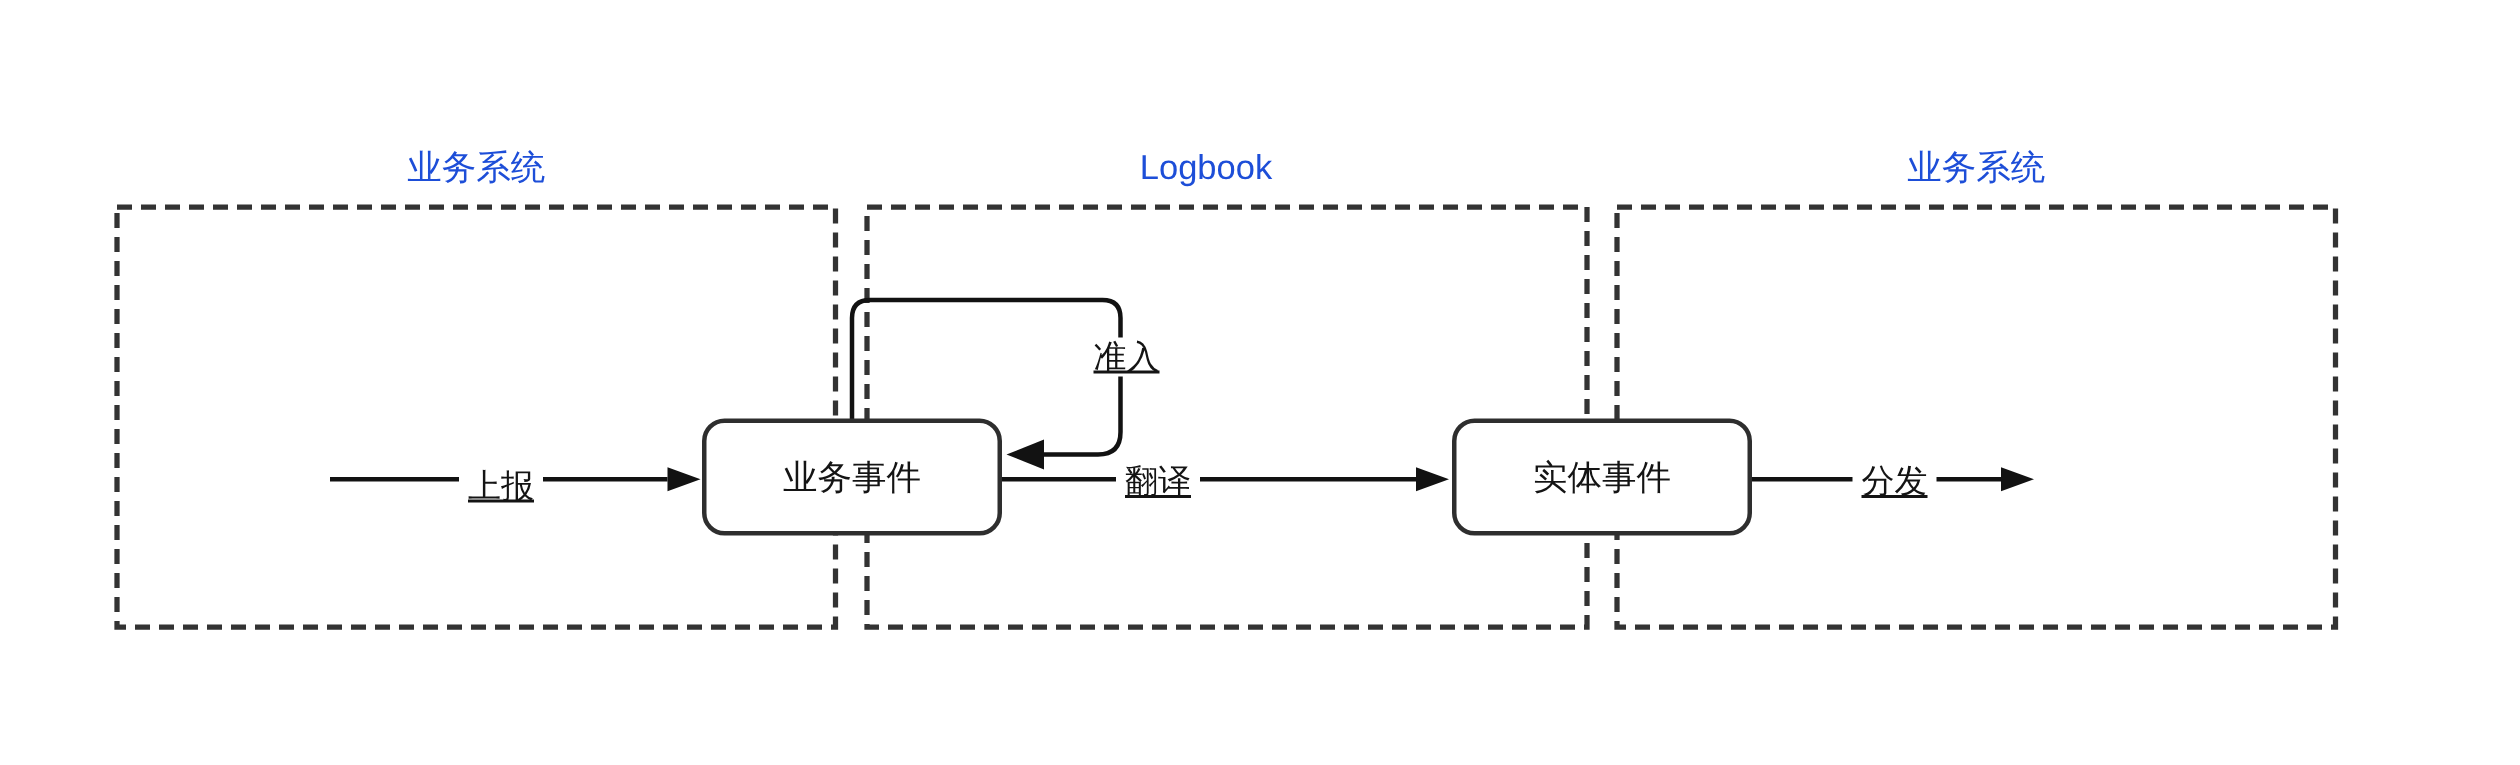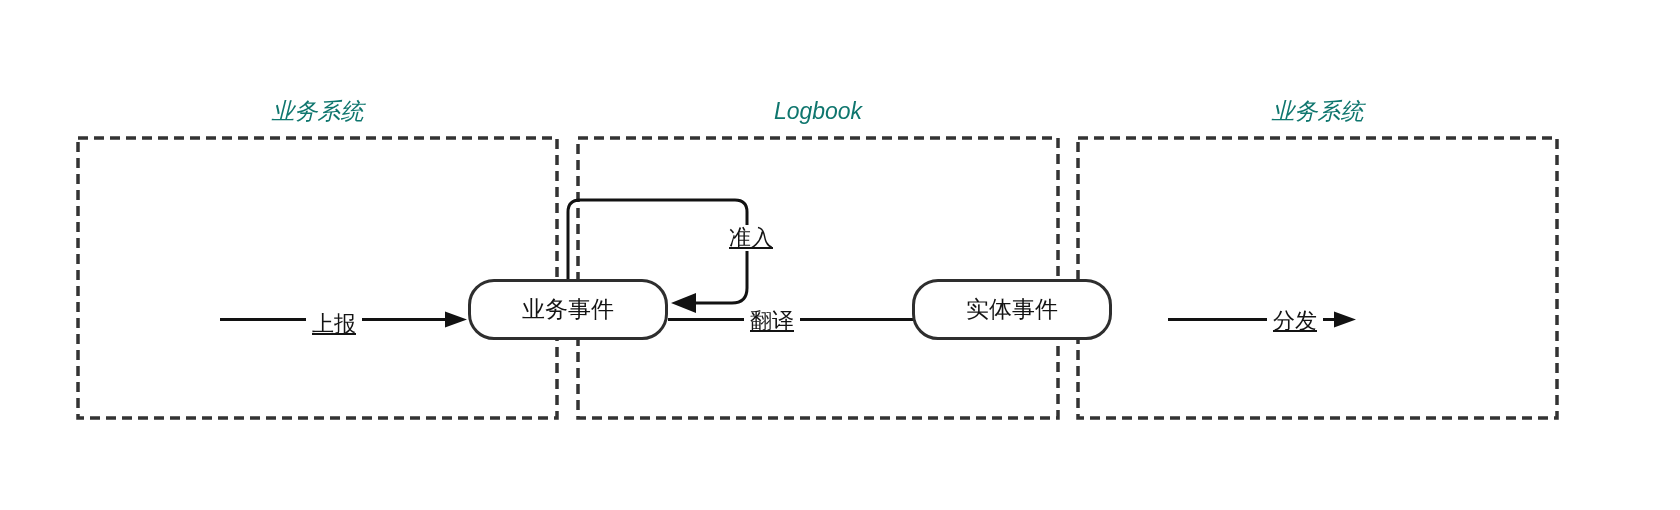--- a/index.html
+++ b/index.html
@@ -23,33 +23,32 @@
     width: 1680px;
     height: 510px;
   }
   .container-label {
     position: absolute;
     top: 96px;
     height: 30px;
     line-height: 30px;
     text-align: center;
     font-size: 23px;
-    color: #0f766e;
+    color: #1d4ed8;
     white-space: nowrap;
-    font-style: italic;
   }
   .node {
     position: absolute;
     box-sizing: border-box;
     width: 200px;
-    height: 61px;
+    height: 78px;
     top: 279px;
     background: #ffffff;
     border: 3px solid #2e2e2e;
-    border-radius: 26px;
+    border-radius: 15px;
     display: flex;
     align-items: center;
     justify-content: center;
     font-size: 23px;
     color: #141414;
     white-space: nowrap;
   }
   .edge-label {
     position: absolute;
     transform: translate(-50%, -50%);
@@ -80,28 +79,28 @@
     <polygon points="467,319.5 445,311.5 445,327.5" stroke="none" fill="#121212"></polygon>
 
     <line x1="668" y1="319.5" x2="944" y2="319.5" stroke="#121212" stroke-width="3"></line>
     <polygon points="966,319.5 944,311.5 944,327.5" stroke="none" fill="#121212"></polygon>
 
     <line x1="1168" y1="319.5" x2="1334" y2="319.5" stroke="#121212" stroke-width="3"></line>
     <polygon points="1356,319.5 1334,311.5 1334,327.5" stroke="none" fill="#121212"></polygon>
   </svg>
 
   <div class="container-label" style="left:78px; width:479px;">业务系统</div>
-  <div class="container-label" style="left:578px; width:480px;">Logbook</div>
+  <div class="container-label" style="left:564px; width:480px;">Logbook</div>
   <div class="container-label" style="left:1078px; width:479px;">业务系统</div>
 
   <div class="node" style="left:468px;">
     <span>业务事件</span>
   </div>
-  <div class="node" style="left:912px;">
+  <div class="node" style="left:968px;">
     <span>实体事件</span>
   </div>
 
   <div class="edge-label" style="left:334px; top:324px;">上报</div>
   <div class="edge-label" style="left:751px; top:238px;">准入</div>
   <div class="edge-label" style="left:772px; top:321px;">翻译</div>
-  <div class="edge-label" style="left:1263px; top:321px;margin-left:32px;">分发</div>
+  <div class="edge-label" style="left:1263px; top:321px;">分发</div>
 
 </div>
 
 </body></html>

